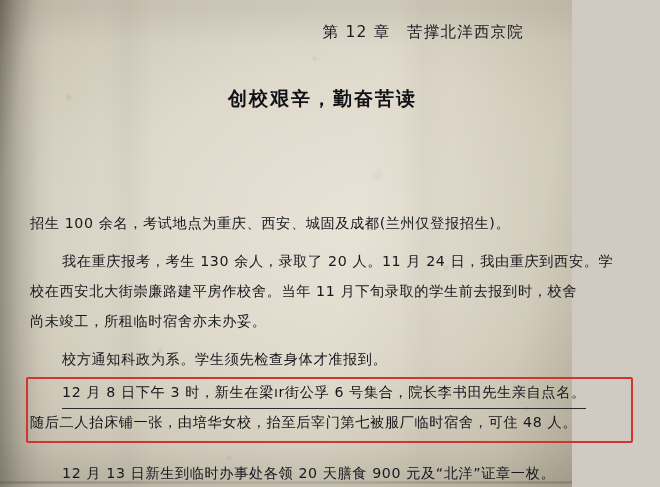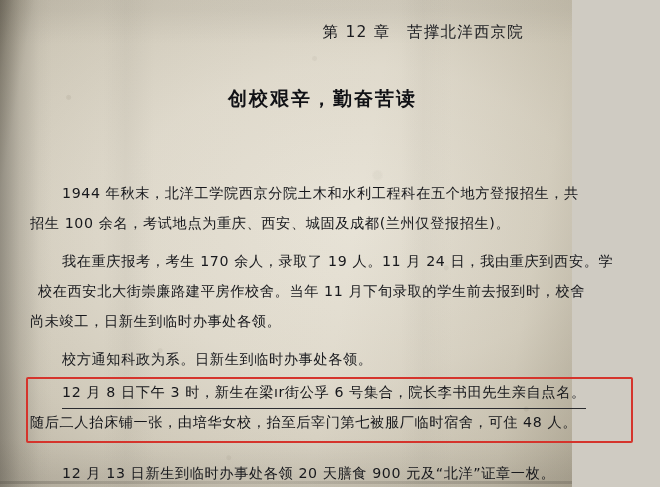--- a/index.html
+++ b/index.html
@@ -92,21 +92,21 @@
     line-height: 30px;
     letter-spacing: .6px;
     color: #17181c;
     white-space: nowrap;
   }
 
   #p1-l1 { top: 178px; left: 62px; }
   #p1-l2 { top: 208px; left: 30px; }
 
   #p2-l1 { top: 246px; left: 62px; }
-  #p2-l2 { top: 276px; left: 30px; margin-left: 8px; }
+  #p2-l2 { top: 276px; left: 30px; }
   #p2-l3 { top: 306px; left: 30px; }
 
   #p3-l1 { top: 344px; left: 62px; }
 
   #p5-l1 { top: 458px; left: 62px; }
 
   
   #redbox {
     position: absolute;
     left: 26px;
@@ -156,28 +156,27 @@
 <div id="page">
 
   <div id="bands"></div>
   <div id="grain"></div>
   <div id="gutter"></div>
 
   <div id="header" class="zh">第 12 章　苦撑北洋西京院</div>
 
   <div id="doc-title" class="zh">创校艰辛，勤奋苦读</div>
 
-  <div id="p1-l1" class="para zh">1944 年秋末，北洋工学院西京分院土木和水利工程科在五个地方登报招生，共</div>
   <div id="p1-l2" class="para zh">招生 100 余名，考试地点为重庆、西安、城固及成都(兰州仅登报招生)。</div>
 
-  <div id="p2-l1" class="para zh">我在重庆报考，考生 170 余人，录取了 19 人。11 月 24 日，我由重庆到西安。学</div>
+  <div id="p2-l1" class="para zh">我在重庆报考，考生 130 余人，录取了 20 人。11 月 24 日，我由重庆到西安。学</div>
   <div id="p2-l2" class="para zh">校在西安北大街崇廉路建平房作校舍。当年 11 月下旬录取的学生前去报到时，校舍</div>
-  <div id="p2-l3" class="para zh">尚未竣工，日新生到临时办事处各领。</div>
+  <div id="p2-l3" class="para zh">尚未竣工，所租临时宿舍亦未办妥。</div>
 
-  <div id="p3-l1" class="para zh">校方通知科政为系。日新生到临时办事处各领。</div>
+  <div id="p3-l1" class="para zh">校方通知科政为系。学生须先检查身体才准报到。</div>
 
   <div id="redbox"></div>
   <div id="b-l1" class="zh">
     <span class="uline">12 月 8 日下午 3 时，新生在梁ır街公孚 6 号集合，院长李书田先生亲自点名。</span>
   </div>
   <div id="b-l2" class="zh">随后二人抬床铺一张，由培华女校，抬至后宰门第七被服厂临时宿舍，可住 48 人。</div>
 
   <div id="p5-l1" class="para zh">12 月 13 日新生到临时办事处各领 20 天膳食 900 元及“北洋”证章一枚。</div>
 
   <div id="edge-line"></div>

